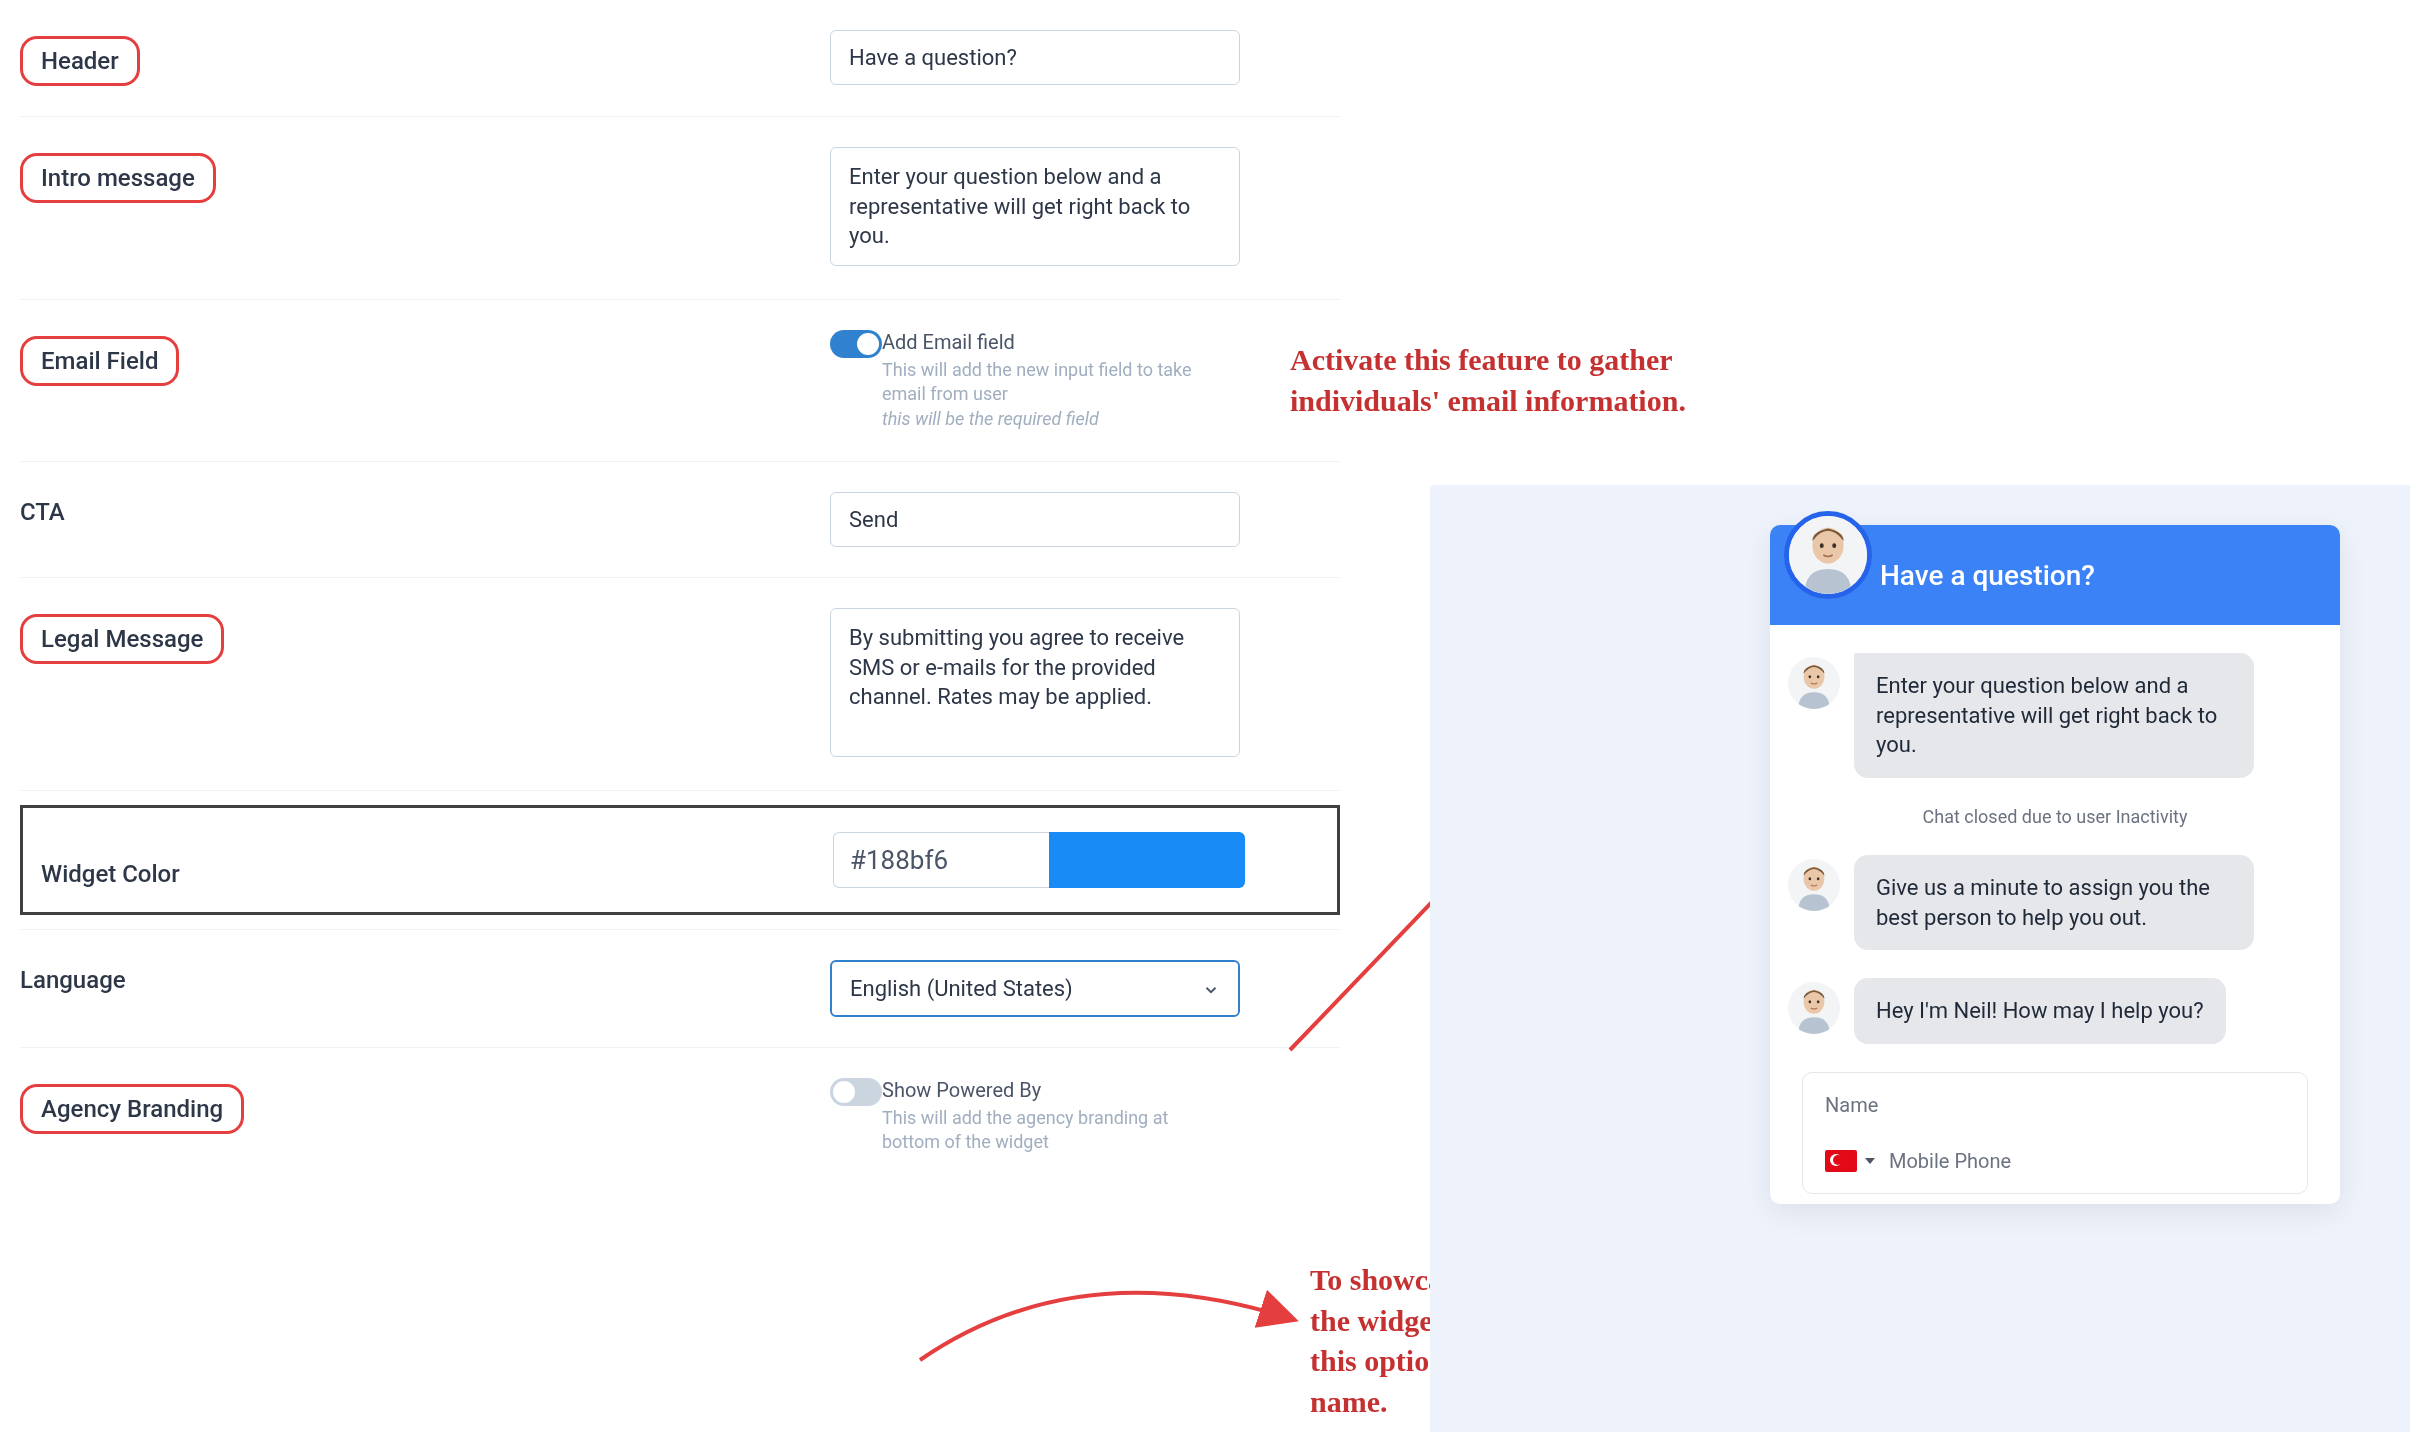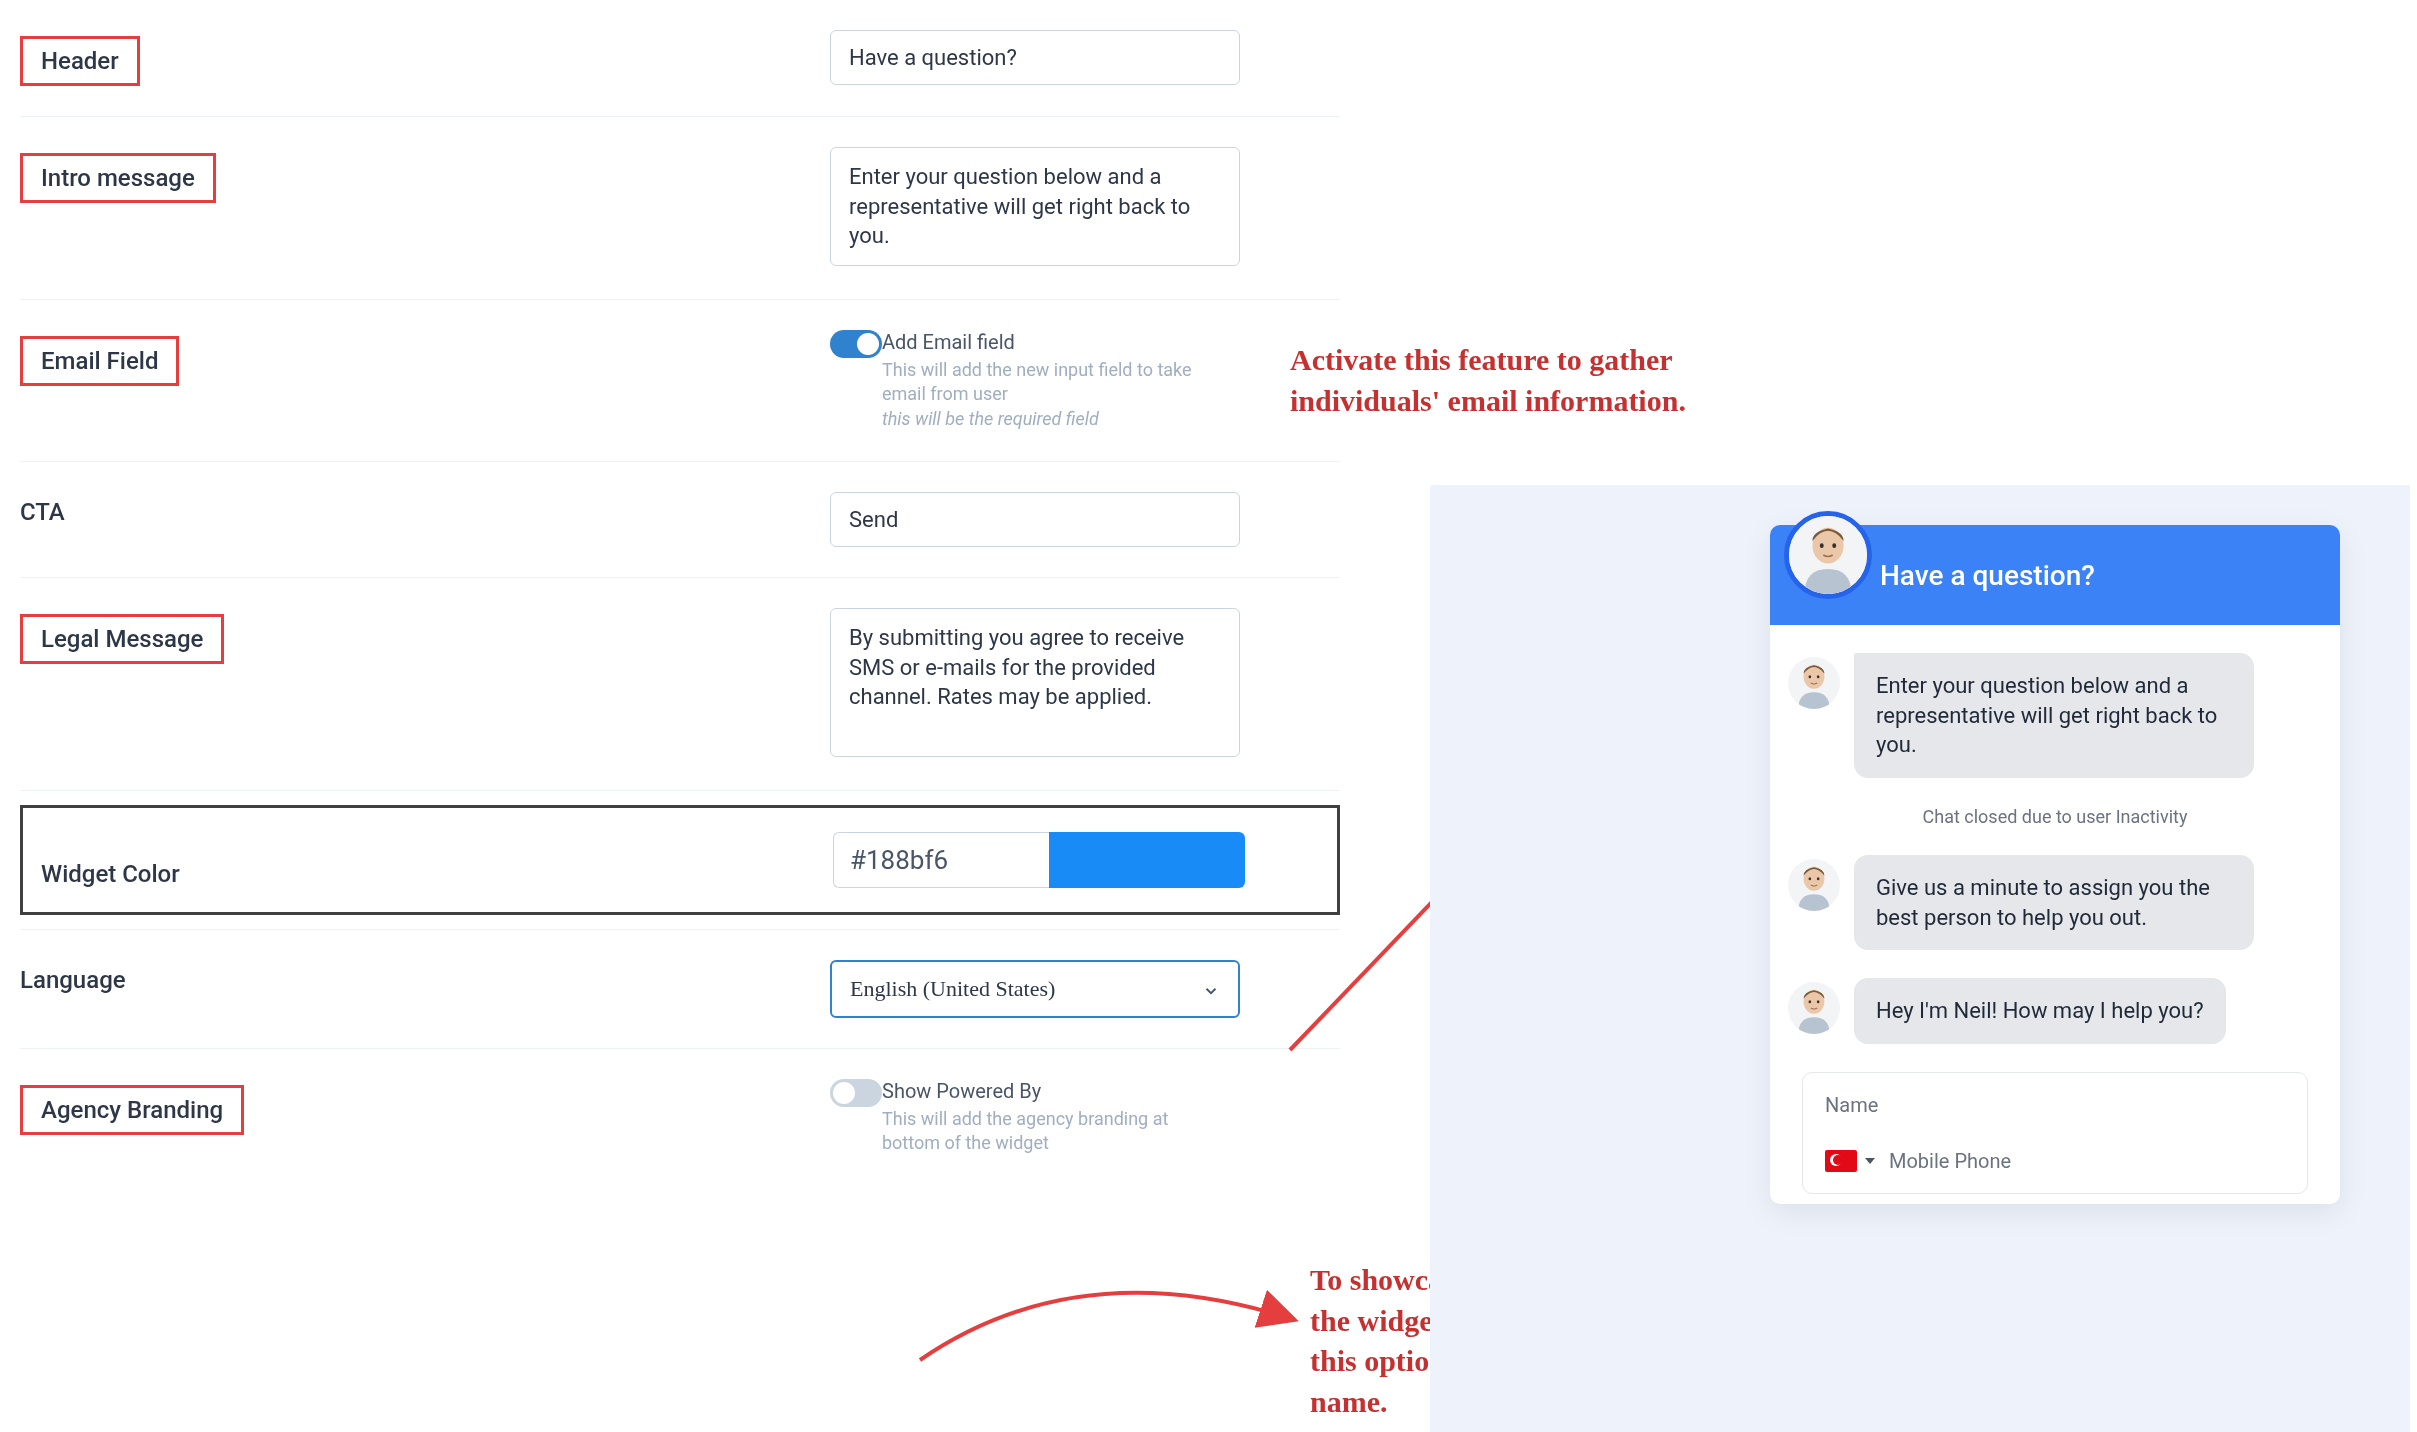--- a/index.html
+++ b/index.html
@@ -30,20 +30,21 @@
     width: 810px;
     flex: 0 0 810px;
     display: flex;
     align-items: center;
     padding-top: 6px;
   }
   .label-text {
     color: #2d3748;
     font-size: 24px;
     font-weight: 500;
+    border-radius: 17px;
   }
   .red-box {
     border: 3px solid #e53e3e;
     padding: 8px 18px;
     display: inline-block;
   }
   .input-cell { flex: 1; }
 
   .text-input {
     width: 410px;
@@ -116,21 +117,20 @@
     border: 2px solid #3182ce;
     border-radius: 6px;
     padding: 14px 18px;
     font-size: 22px;
     color: #2d3748;
     background: #fff;
     display: flex;
     align-items: center;
     justify-content: space-between;
     cursor: pointer;
-    font-family: Liberation Serif, serif;
   }
   .chevron {
     width: 18px; height: 18px;
     display: inline-block;
   }
   .chevron svg { stroke: #4a5568; }
 
   
   .anno {
     position: absolute;

